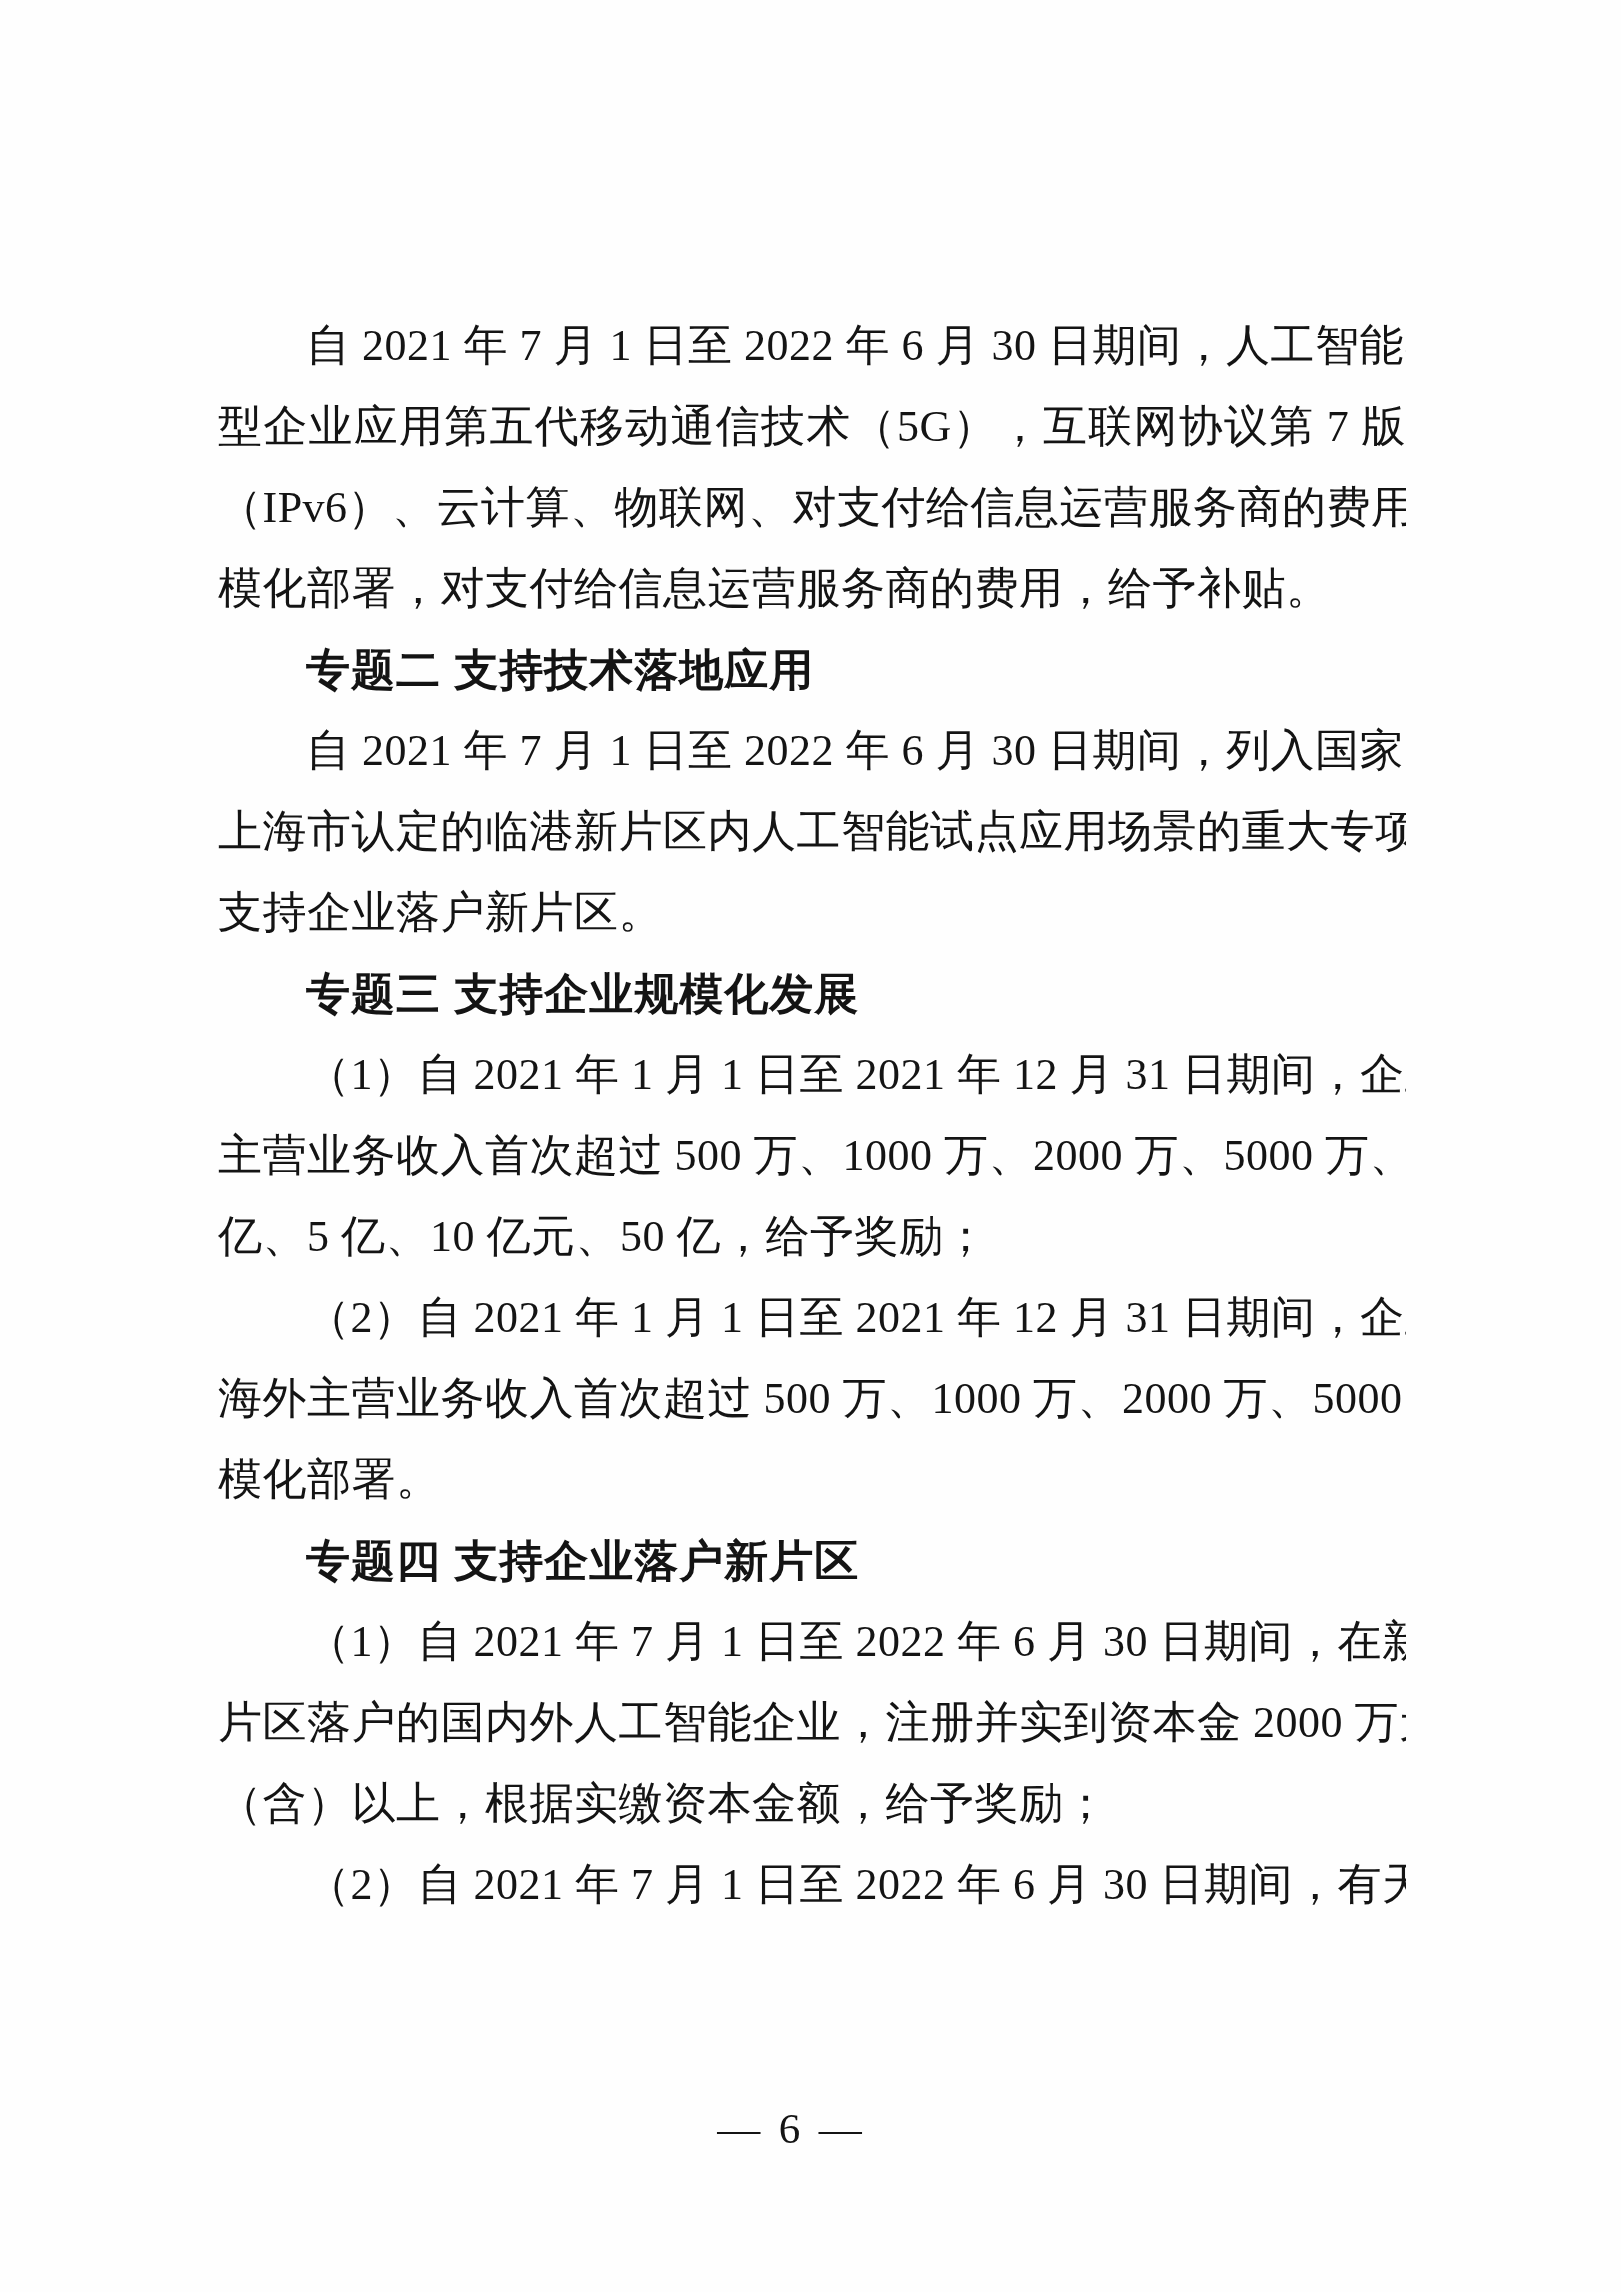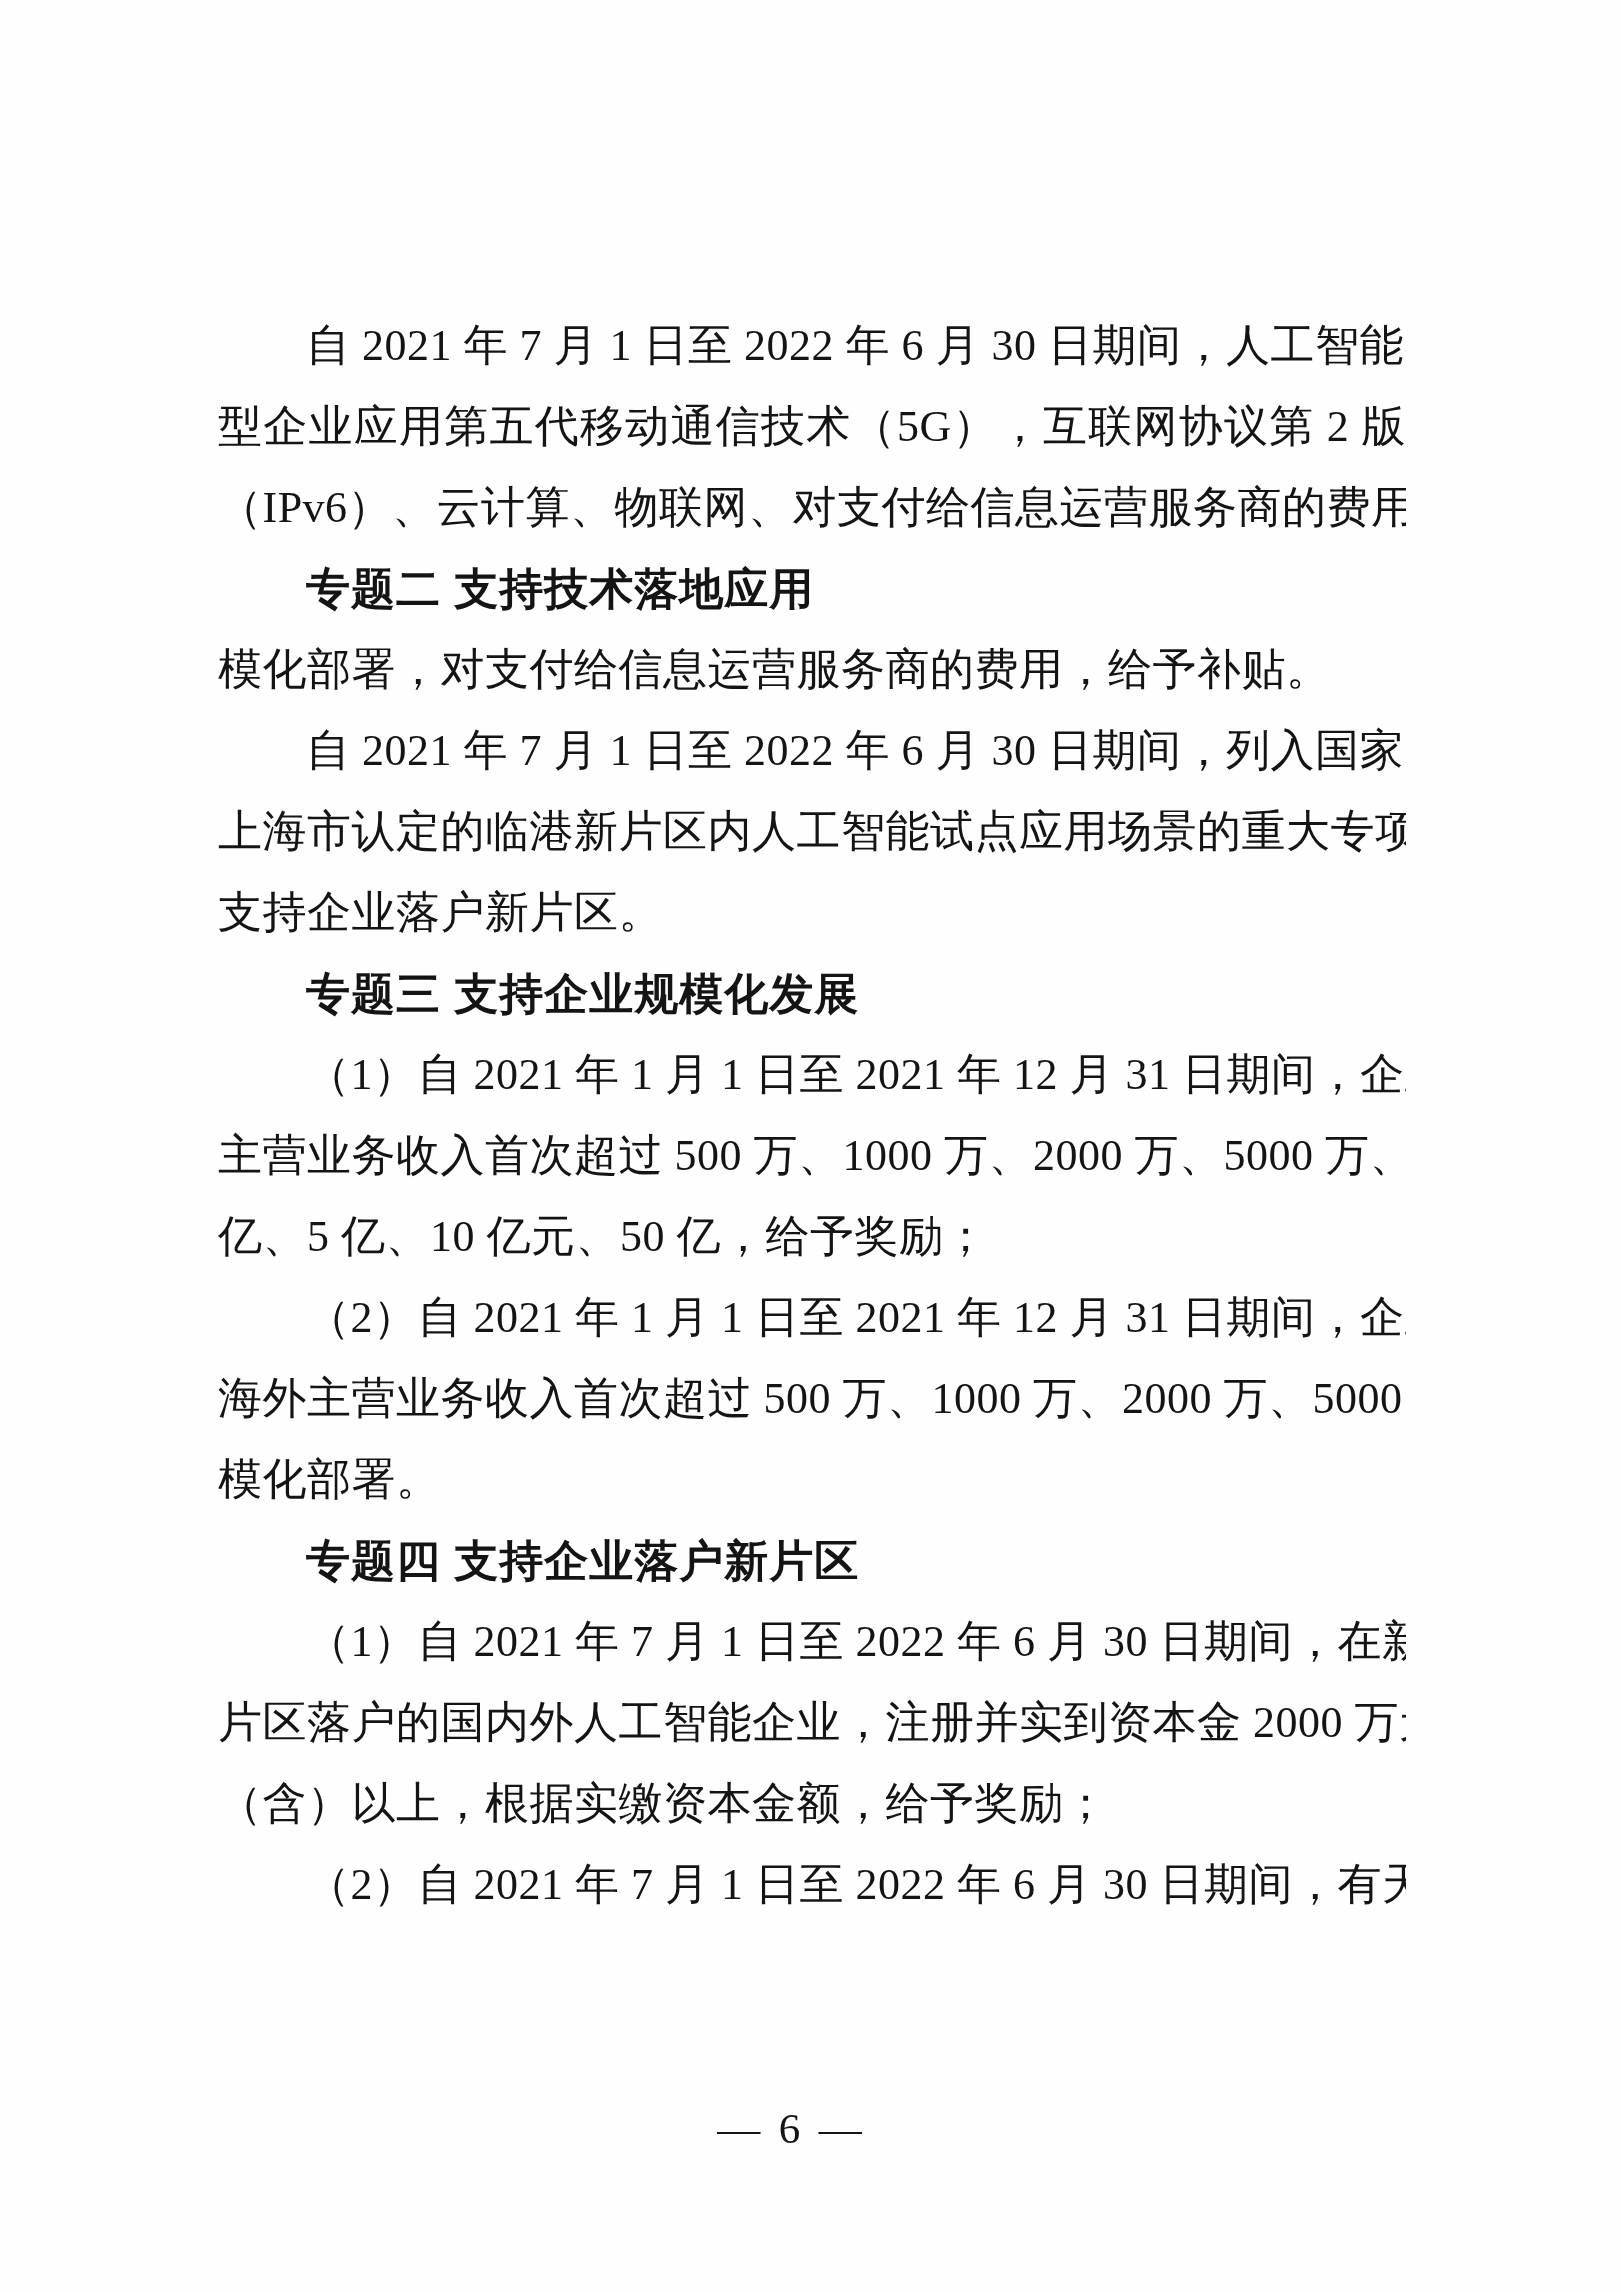--- a/index.html
+++ b/index.html
@@ -58,24 +58,24 @@
     line-height: 59px;
     letter-spacing: 3.9px;
   }
 </style>
 </head>
 <body>
 
 <div class="page">
   <div class="text-block">
       <div class="line first">自 2021 年 7 月 1 日至 2022 年 6 月 30 日期间，人工智能类</div>
-      <div class="line mid">型企业应用第五代移动通信技术（5G），互联网协议第 2 版</div>
+      <div class="line mid">型企业应用第五代移动通信技术（5G），互联网协议第 7 版</div>
       <div class="line mid">（IPv6）、云计算、物联网、对支付给信息运营服务商的费用</div>
+      <div class="line last">模化部署，对支付给信息运营服务商的费用，给予补贴。</div>
       <div class="line heading">专题二 支持技术落地应用</div>
-      <div class="line last">模化部署，对支付给信息运营服务商的费用，给予补贴。</div>
       <div class="line first">自 2021 年 7 月 1 日至 2022 年 6 月 30 日期间，列入国家、</div>
       <div class="line mid">上海市认定的临港新片区内人工智能试点应用场景的重大专项</div>
       <div class="line last">支持企业落户新片区。</div>
       <div class="line heading">专题三 支持企业规模化发展</div>
       <div class="line first">（1）自 2021 年 1 月 1 日至 2021 年 12 月 31 日期间，企业</div>
       <div class="line mid">主营业务收入首次超过 500 万、1000 万、2000 万、5000 万、1</div>
       <div class="line last">亿、5 亿、10 亿元、50 亿，给予奖励；</div>
       <div class="line first">（2）自 2021 年 1 月 1 日至 2021 年 12 月 31 日期间，企业</div>
       <div class="line mid">海外主营业务收入首次超过 500 万、1000 万、2000 万、5000 万，</div>
       <div class="line last">模化部署。</div>

